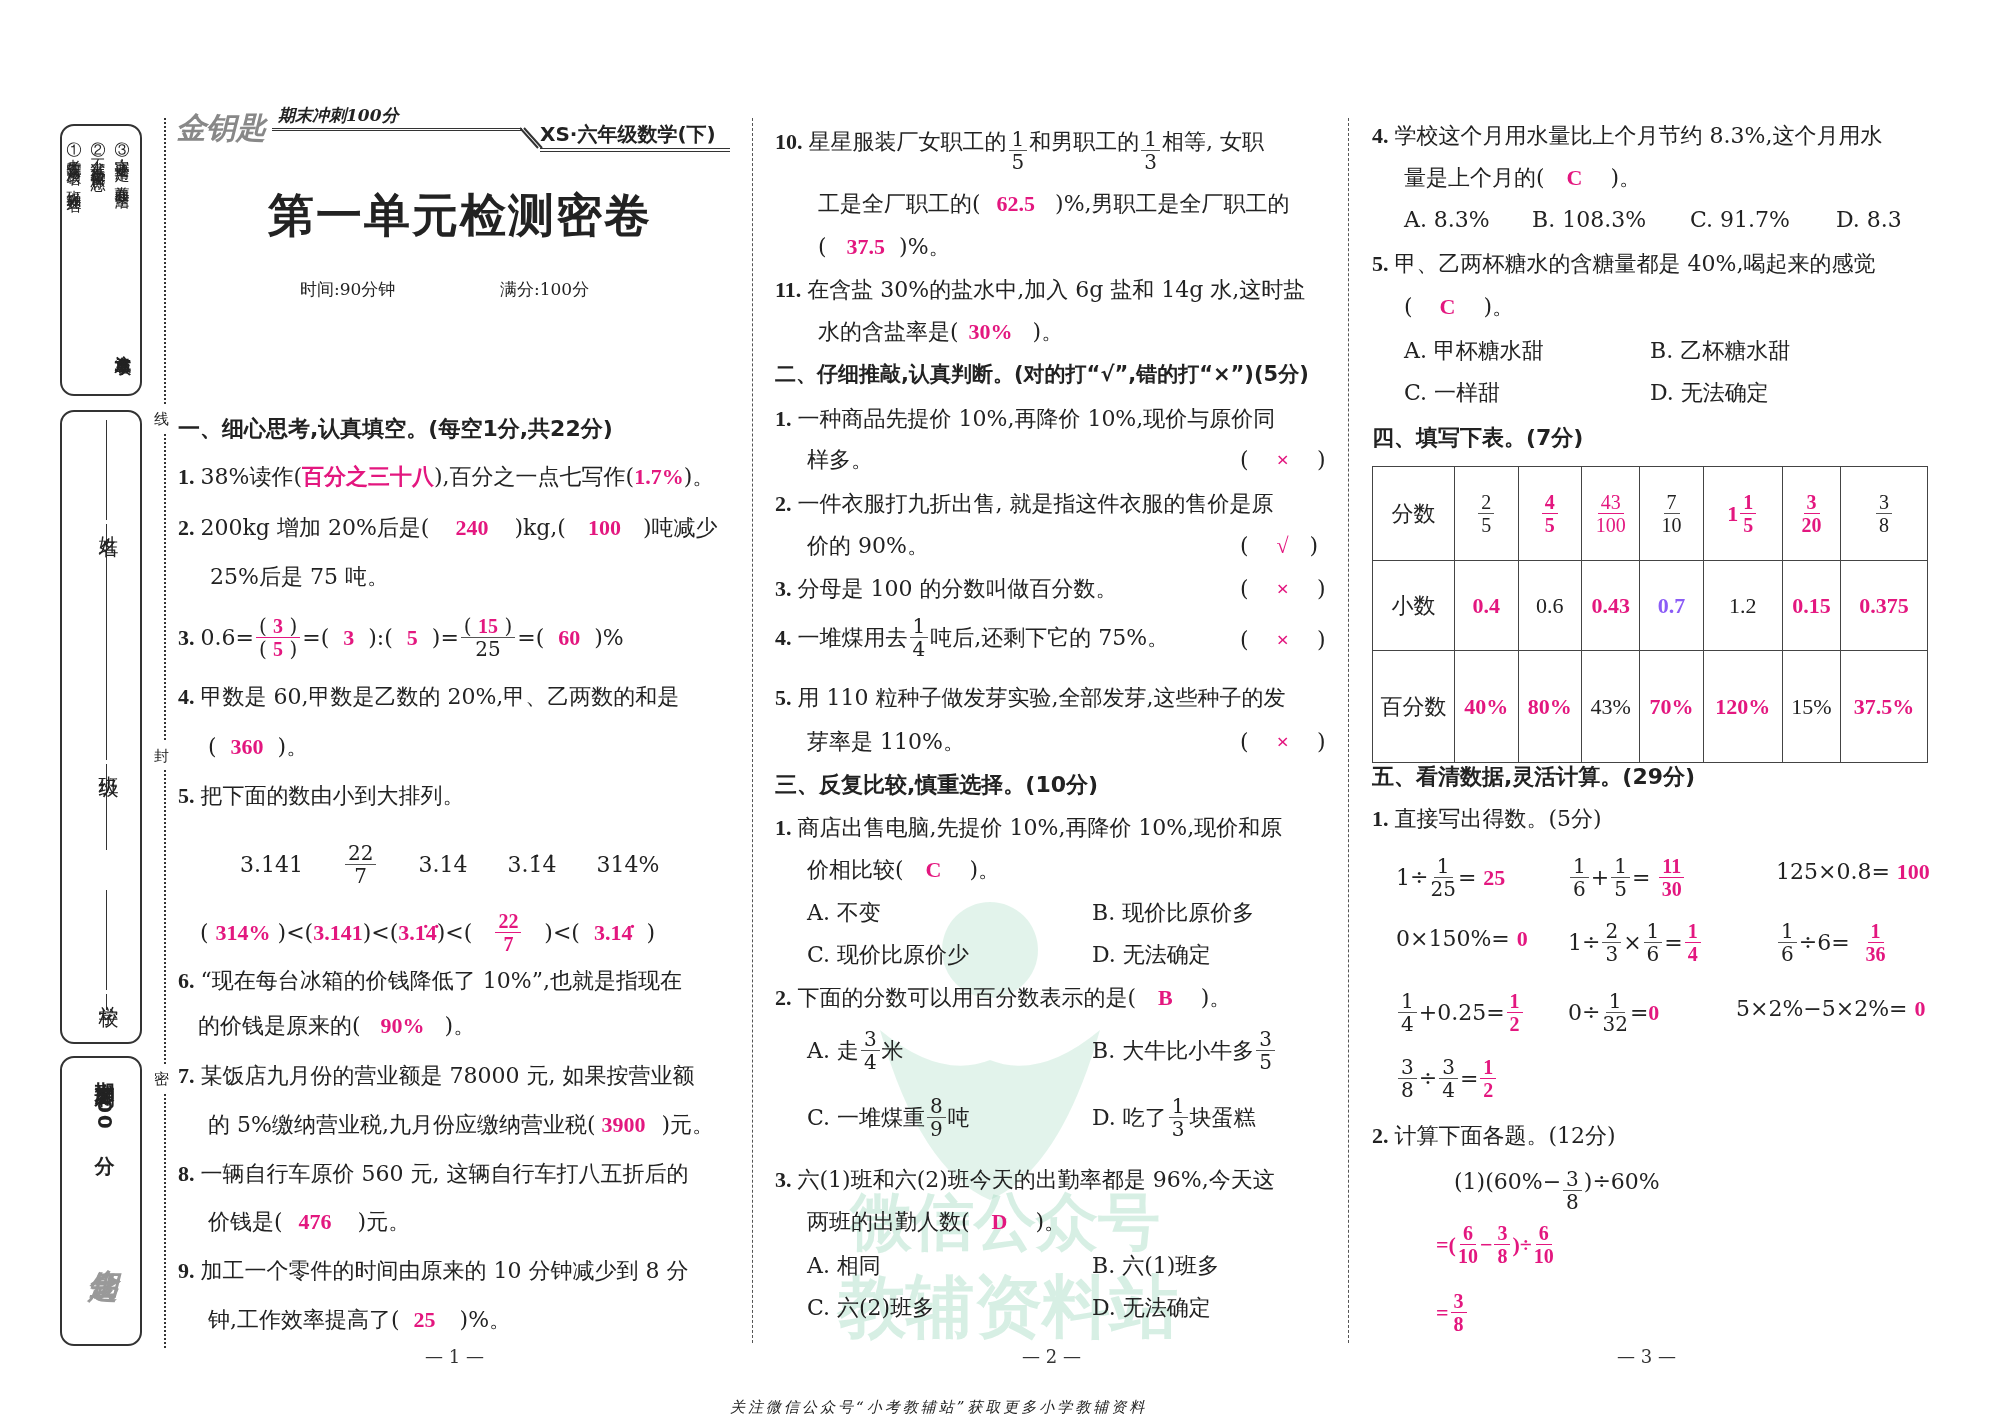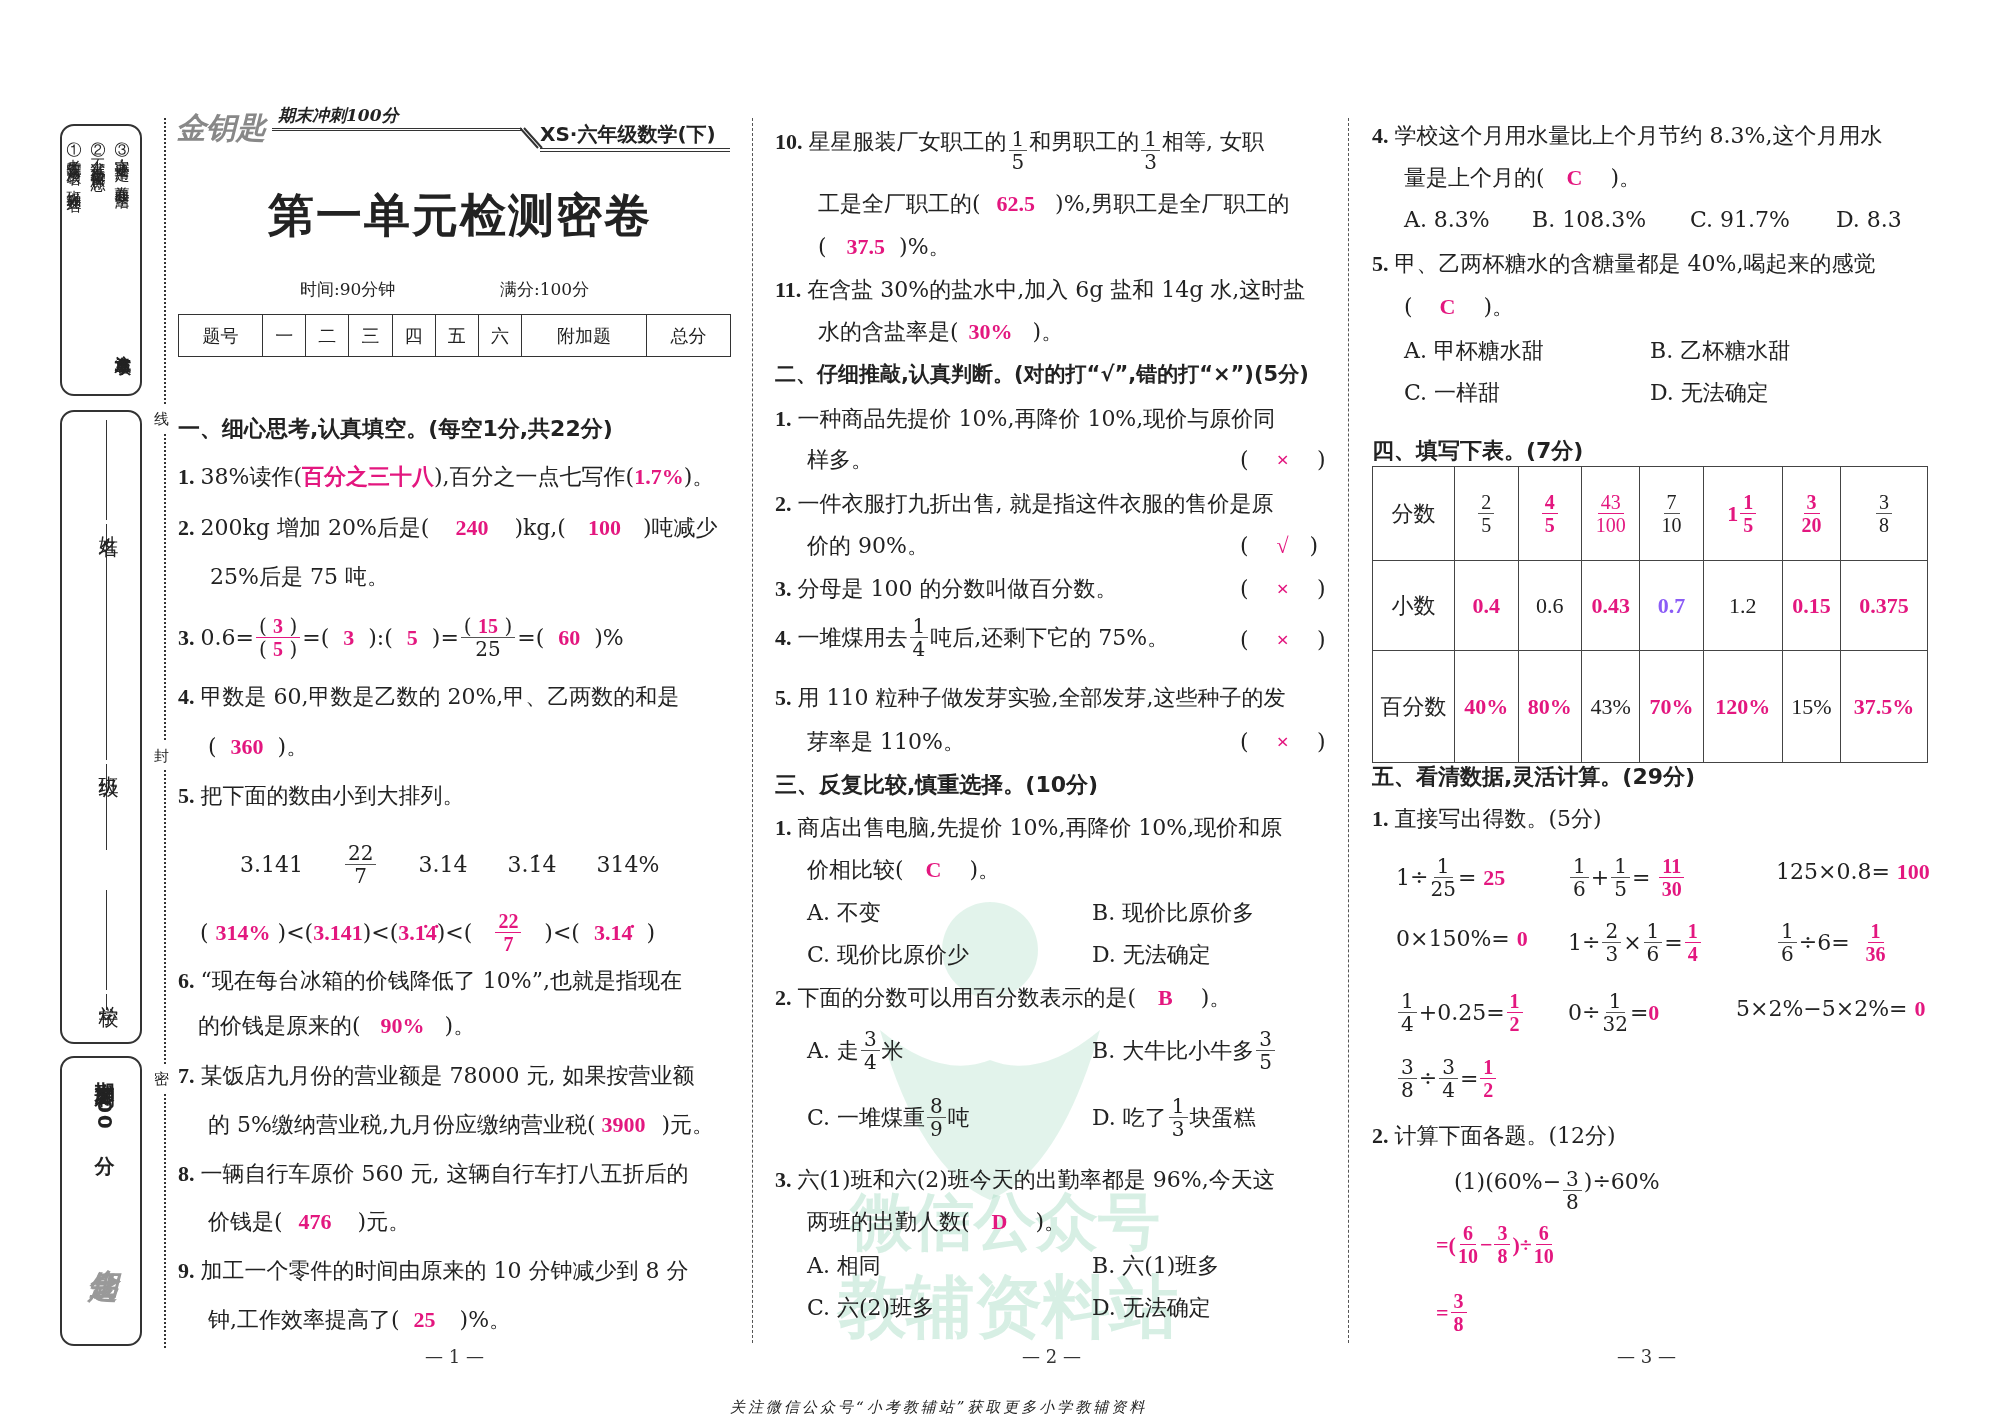--- a/index.html
+++ b/index.html
@@ -66,31 +66,20 @@
   </svg>
 <div class="abs" style="left:540px;top:121px;font-size:20px;font-family:'DejaVu Sans',sans-serif;font-weight:bold">XS·六年级数学(下)</div>
 <div class="abs" style="left:540px;top:148px;width:190px;border-top:4px double #333"></div>
 
 <div class="abs" style="left:268px;top:185px;font-size:46px;font-weight:bold;letter-spacing:2px">第一单元检测密卷</div>
 <div class="abs t" style="left:300px;top:275px;font-size:17px">时间:90分钟</div>
 <div class="abs t" style="left:500px;top:275px;font-size:17px">满分:100分</div>
 
 <table class="score" style="left:178px;top:314px;width:553px;">
   <tbody>
-      <tr>
-    <td>题号</td>
-    <td>一</td>
-    <td>二</td>
-    <td>三</td>
-    <td>四</td>
-    <td>五</td>
-    <td>六</td>
-    <td>附加题</td>
-    <td>总分</td>
-  </tr>
 </tbody>
   </table>
 
 <div class="abs sec" style="left:178px;top:414px">一、细心思考,认真填空。(每空1分,共22分)</div>
 
 <div class="abs t" style="left:178px;top:463px">
   <span class="num">1.</span><span>38%读作(</span><span class="ans">百分之三十八</span><span>),百分之一点七写作(</span><span class="ans">1.7%</span><span>)。</span>
 </div>
 
 <div class="abs t" style="left:178px;top:514px">
@@ -243,21 +232,21 @@
 <div class="opt" style="left:1690px;top:207px">C. 91.7%</div>
 <div class="opt" style="left:1836px;top:207px">D. 8.3</div>
 
 <div class="abs t" style="left:1372px;top:250px"><span class="num">5.</span><span>甲、乙两杯糖水的含糖量都是 40%,喝起来的感觉</span></div>
 <div class="abs t" style="left:1404px;top:293px">(&nbsp;&nbsp;&nbsp;<span class="ans" style="margin:0 28px 0 6px">C</span>)。</div>
 <div class="opt" style="left:1404px;top:336px">A. 甲杯糖水甜</div>
 <div class="opt" style="left:1650px;top:336px">B. 乙杯糖水甜</div>
 <div class="opt" style="left:1404px;top:378px">C. 一样甜</div>
 <div class="opt" style="left:1650px;top:378px">D. 无法确定</div>
 
-<div class="abs sec" style="left:1372px;top:436px">四、填写下表。(7分)</div>
+<div class="abs sec" style="left:1372px;top:423px">四、填写下表。(7分)</div>
 
 <table class="conv" style="left:1372px;top:466px;width:556px">
   <tbody>
       <tr style="height:94px" id="row-frac">
     <td style="width:82px;font-family:'DejaVu Serif',serif">分数</td>
   <td><span class="frac" style="">
             <span class="n">2</span>
             <span>5</span>
           </span></td>
         <td><span class="frac a" style="color:#e3177f;font-weight:bold;">

